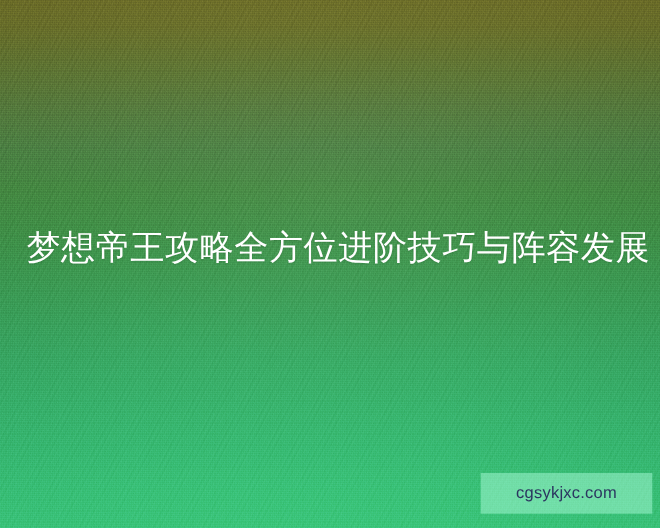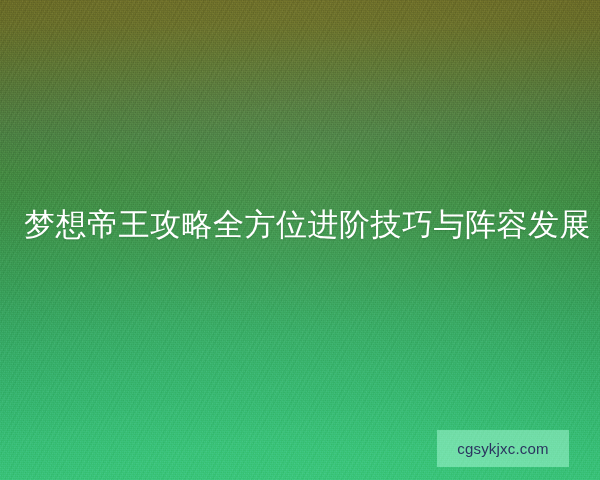--- a/index.html
+++ b/index.html
@@ -103,21 +103,21 @@
     letter-spacing: 0.5px;
     white-space: nowrap;
     text-shadow: 0 1px 2px rgba(0,0,0,0.13);
   }
 
   
   .watermark-badge {
     position: absolute;
     left: 437px;
     top: 430px;
-    width: 132px;
+    width: 156px;
     height: 37px;
     background: rgba(176, 255, 222, 0.48);
     display: flex;
     align-items: center;
     justify-content: center;
   }
 
   .watermark-text {
     color: #2b3560;
     font-size: 15px;

